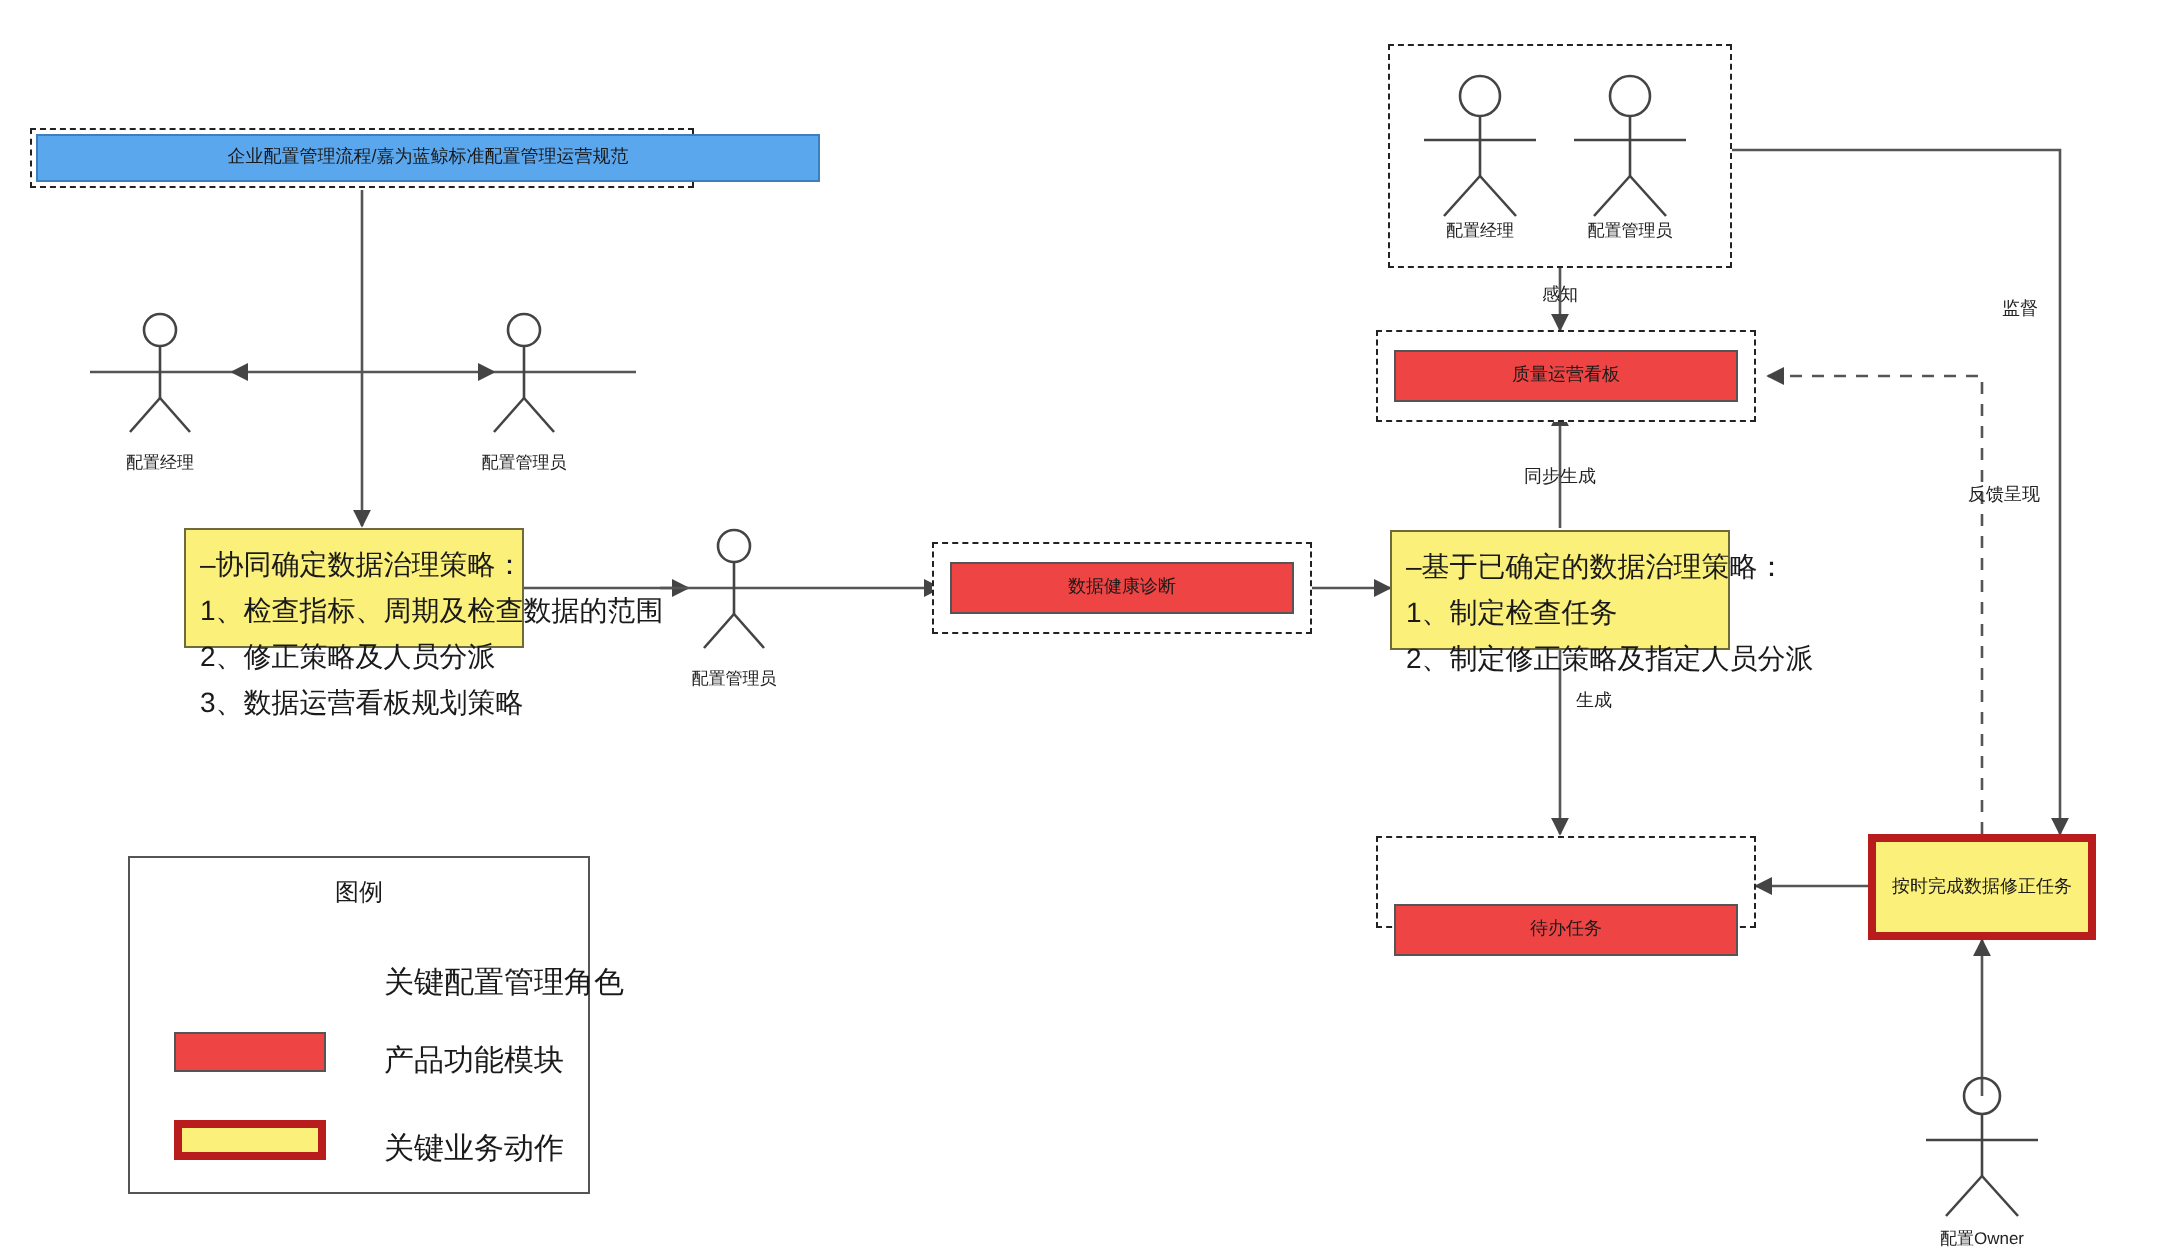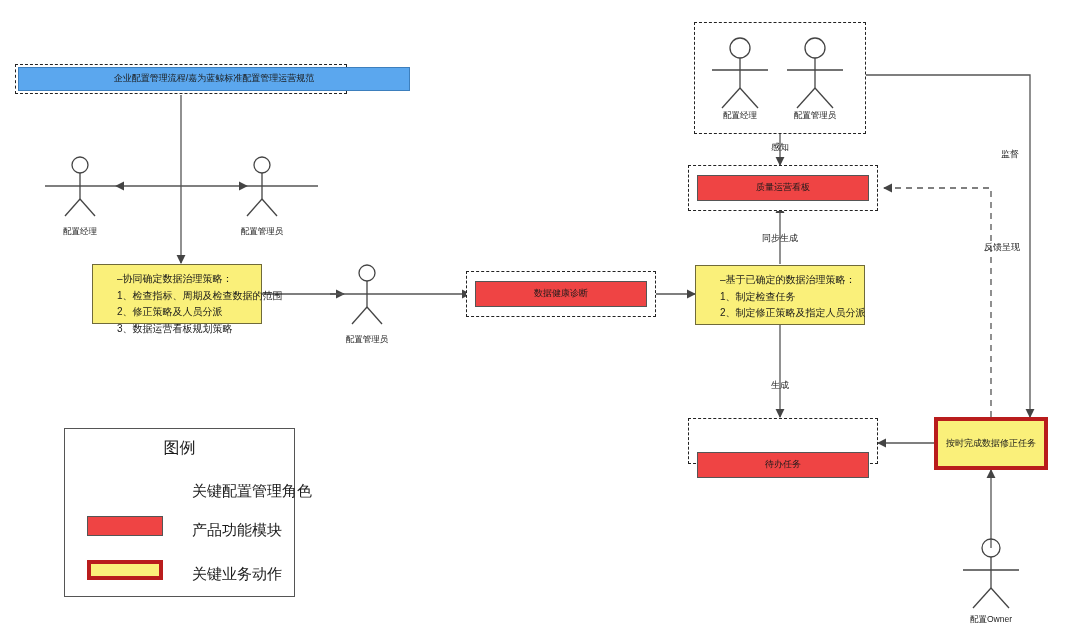--- a/index.html
+++ b/index.html
@@ -7,25 +7,25 @@
        font-family:"Liberation Sans","DejaVu Sans",sans-serif;color:#1a1a1a;}
   #canvas{position:absolute;left:0;top:0;width:1080px;height:628px;}
   .lbl{position:absolute;font-size:9px;color:#222;white-space:nowrap;text-align:center;}
   .node{position:absolute;box-sizing:border-box;display:flex;align-items:center;justify-content:center;
         text-align:center;font-size:9px;line-height:1.45;color:#1a1a1a;}
   .blue{background:#5BA7EE;border:1px solid #3d7fbd;}
   .red{background:#ef4444;border:1px solid #555;}
   .yellow{background:#FAF07A;border:4px solid #b91c1c;}
   .dashwrap{position:absolute;box-sizing:border-box;border:1.5px dashed #222;background:#fff;}
   .ylist{position:absolute;box-sizing:border-box;background:#FAF07A;border:1px solid #6f6a3a;
-         font-size:10px;line-height:1.65;color:#1a1a1a;padding:6px 24px;text-align:left;}
+         font-size:14px;line-height:1.65;color:#1a1a1a;padding:6px 7px;text-align:left;}
   .ylist div{white-space:nowrap;}
   .actorlabel{position:absolute;font-size:8.5px;color:#222;white-space:nowrap;text-align:center;}
   .legendbox{position:absolute;box-sizing:border-box;border:1px solid #555;background:#fff;}
-  .legendtitle{position:absolute;font-size:16px;color:#1a1a1a;text-align:center;white-space:nowrap;}
+  .legendtitle{position:absolute;font-size:12px;color:#1a1a1a;text-align:center;white-space:nowrap;}
   .legendtext{position:absolute;font-size:15px;color:#1a1a1a;white-space:nowrap;}
   .swatch{position:absolute;box-sizing:border-box;}
 </style>
 </head>
 <body>
 
 <svg id="canvas" viewBox="0 0 1080 628" xmlns="http://www.w3.org/2000/svg">
   <defs>
     <marker id="arr" viewBox="0 0 10 10" refX="9" refY="5" markerWidth="7" markerHeight="7" orient="auto-start-reverse">
       <path d="M 0 0 L 10 5 L 0 10 z" fill="#444"></path>
@@ -143,21 +143,21 @@
 
 <div class="dashwrap" style="left:688px;top:418px;width:190px;height:46px;"></div>
 <div class="node red" style="left:697px;top:452px;width:172px;height:26px;">待办任务</div>
 
 <div class="node yellow" style="left:934px;top:417px;width:114px;height:53px;">按时完成数据修正任务</div>
 
 <div class="actorlabel" style="left:961px;top:614px;width:60px;">配置Owner</div>
 
 <div class="lbl" style="left:754px;top:141px;width:52px;">感知</div>
 <div class="lbl" style="left:746px;top:232px;width:68px;">同步生成</div>
-<div class="lbl" style="left:754px;top:379px;width:52px;">生成</div>
+<div class="lbl" style="left:754px;top:344px;width:52px;text-align:right;">生成</div>
 <div class="lbl" style="left:996px;top:148px;width:28px;">监督</div>
 <div class="lbl" style="left:976px;top:241px;width:52px;">反馈呈现</div>
 
 <div class="legendbox" style="left:64px;top:428px;width:231px;height:169px;"></div>
 <div class="legendtitle" style="left:64px;top:438px;width:231px;">图例</div>
 
 <div class="legendtext" style="left:192px;top:482px;">关键配置管理角色</div>
 
 <div class="swatch red" style="left:87px;top:516px;width:76px;height:20px;"></div>
 <div class="legendtext" style="left:192px;top:521px;">产品功能模块</div>

